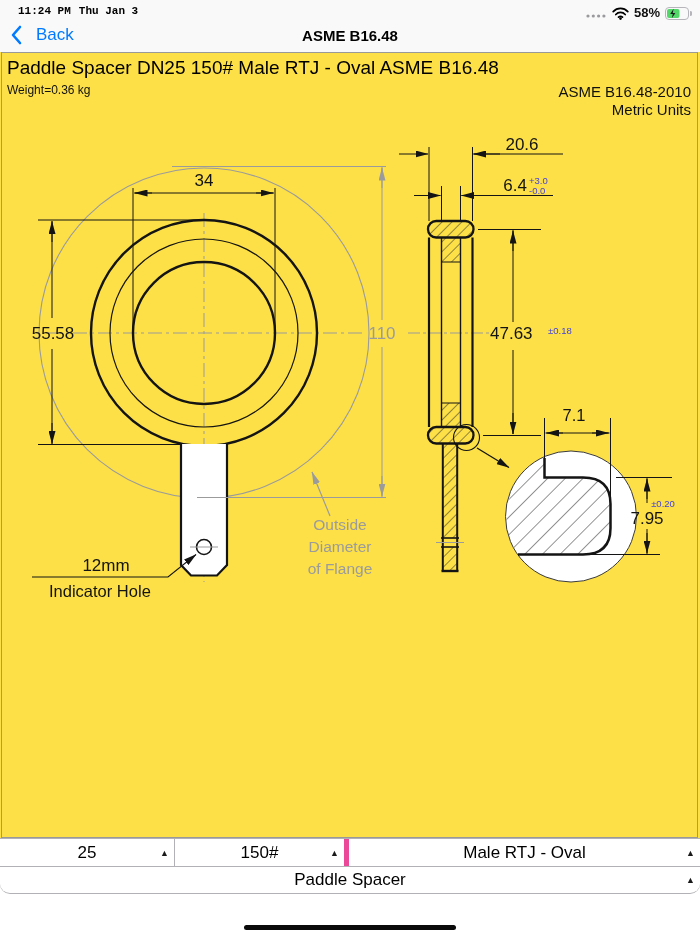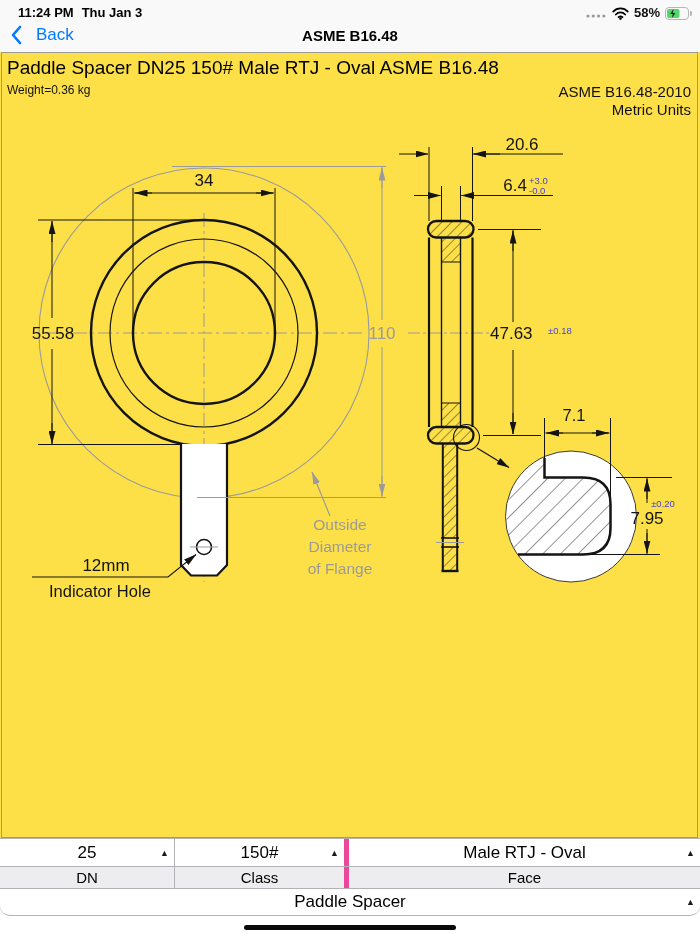--- a/index.html
+++ b/index.html
@@ -1,21 +1,21 @@
 <!DOCTYPE html>
 <html><head>
 <meta charset="utf-8">
 <style>
   html,body{margin:0;padding:0;}
   body{width:700px;height:934px;position:relative;background:#fff;
        font-family:"Liberation Sans",sans-serif;color:#111;overflow:hidden;}
 
   
   .topbar{position:absolute;top:0;left:0;width:700px;height:52px;background:#f9f9f9;}
-  .status-left{position:absolute;top:5px;left:18px;font-size:13px;font-weight:700;color:#000;}
+  .status-left{position:absolute;top:5px;left:18px;font-size:11px;font-weight:700;color:#000;font-family:Liberation Mono, monospace;}
   .status-left .date{font-weight:600;margin-left:8px;}
   .status-right{position:absolute;top:4px;right:8px;display:flex;align-items:flex-end;gap:5px;height:16px;}
   .pct{font-size:13px;font-weight:600;}
   .backbtn{position:absolute;top:25px;left:10px;display:flex;align-items:center;gap:14px;
            color:#007aff;font-size:17px;cursor:pointer;}
   .navtitle{position:absolute;top:27px;left:0;width:700px;text-align:center;
             font-size:15px;font-weight:600;color:#000;}
 
   
   .sheet{position:absolute;top:52px;left:0;width:700px;height:810px;background:#fde047;}
@@ -247,31 +247,20 @@
     </div>
     <div class="pcell c2">
       <span class="pval">150#</span>
       <span class="tri">▲</span>
     </div>
     <div class="pcell c3">
       <span class="pval">Male RTJ - Oval</span>
       <span class="tri">▲</span>
     </div>
   </div>
-  <div class="prow prow2">
-    <div class="pcell c1">
-      <span class="plab">DN</span>
-    </div>
-    <div class="pcell c2">
-      <span class="plab">Class</span>
-    </div>
-    <div class="pcell c3">
-      <span class="plab">Face</span>
-    </div>
-  </div>
   <div class="prow prow3">
     <div class="pcell typecell">
       <span class="pval">Paddle Spacer</span>
       <span class="tri">▲</span>
     </div>
   </div>
   <div class="home-indicator"></div>
 </div>
 
 </body></html>

